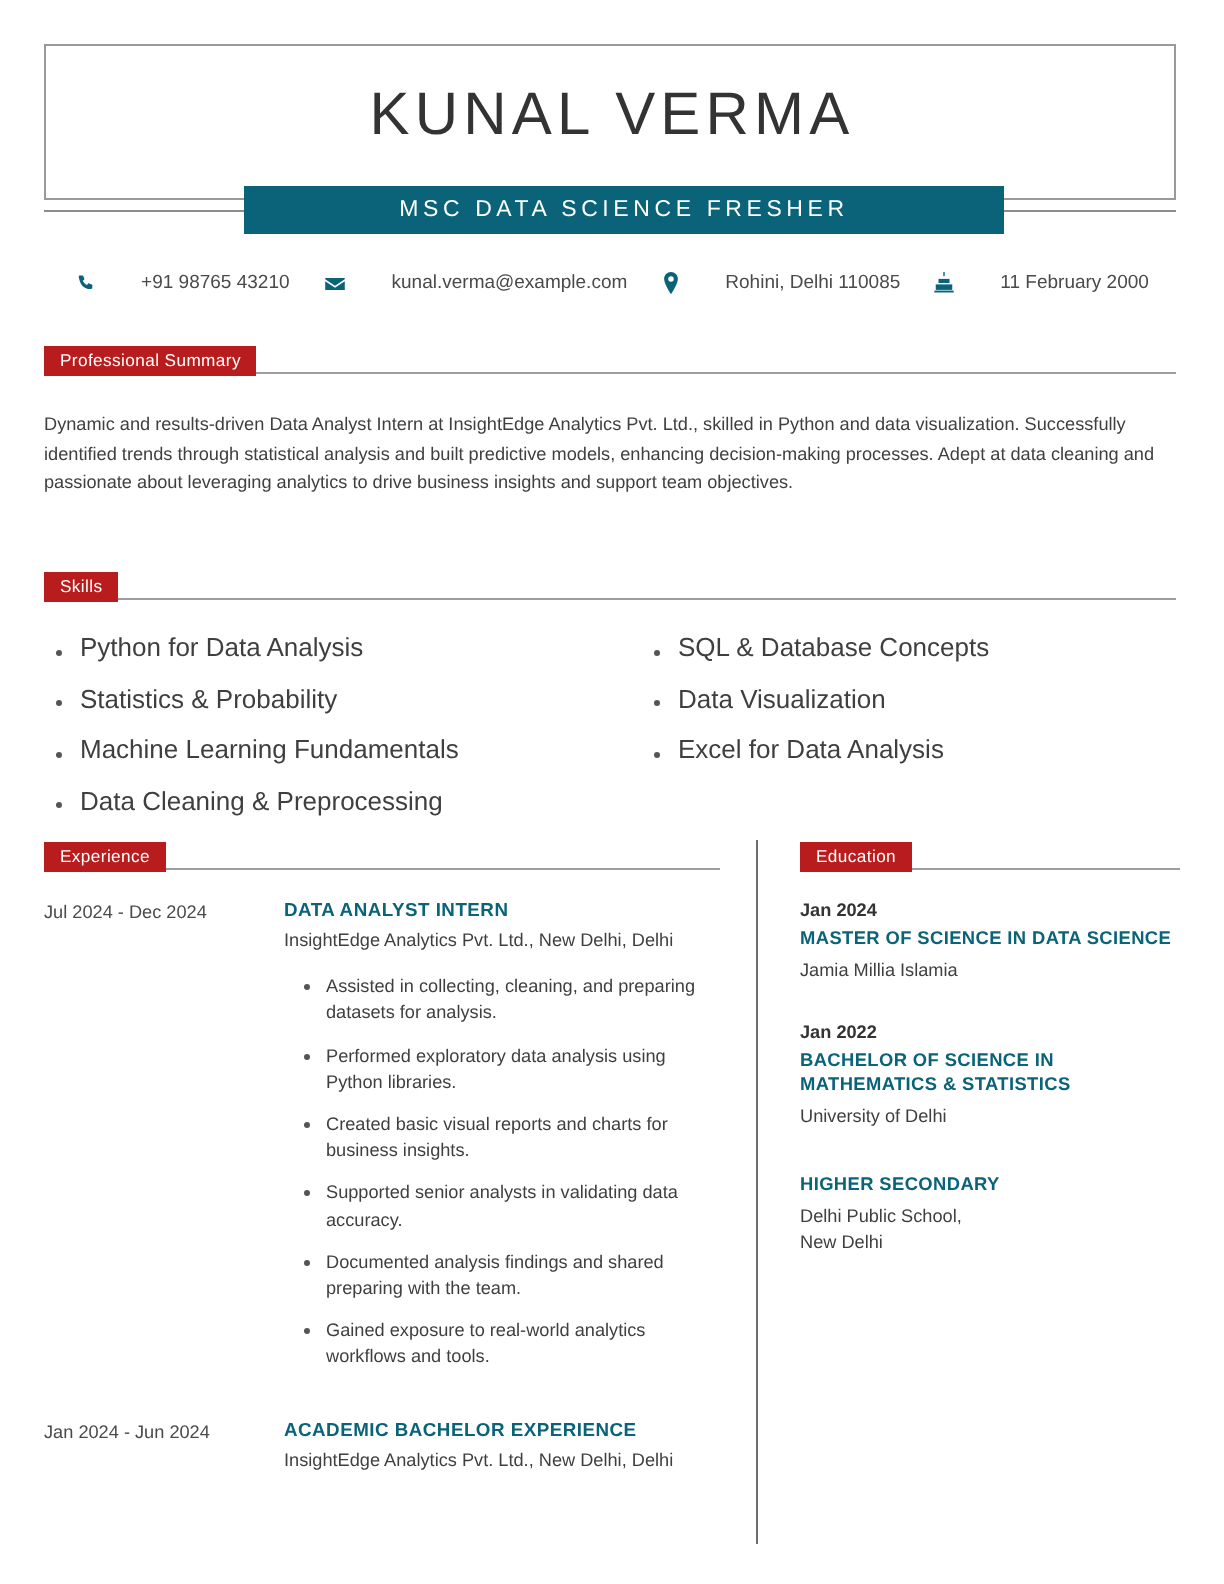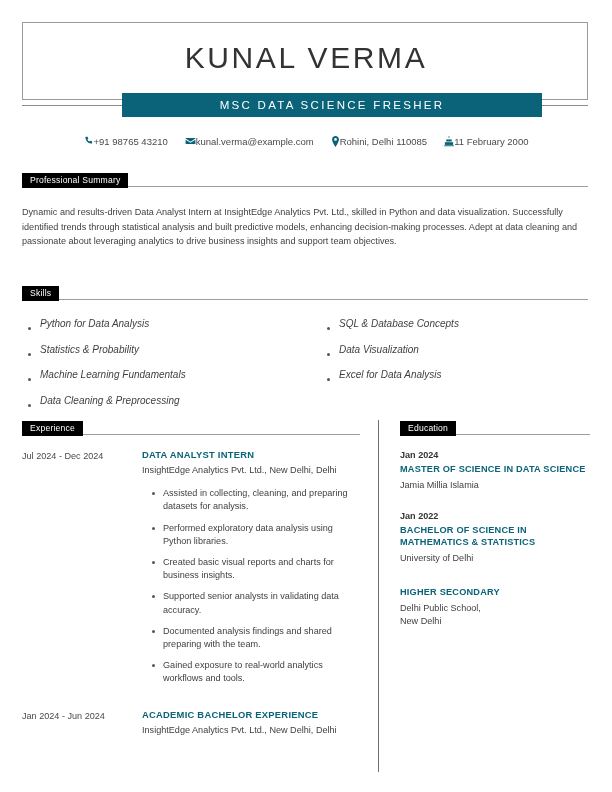--- a/index.html
+++ b/index.html
@@ -45,21 +45,21 @@
     left: 22px;
     top: 105px;
     width: 566px;
     height: 1px;
     background: #8c8c8c;
   }
   .subtitle-bar {
     position: absolute;
     left: 122px;
     top: 93px;
-    width: 420px;
+    width: 380px;
     height: 24px;
     background: #0a6379;
     color: #ffffff;
     font-size: 11.5px;
     letter-spacing: 2.3px;
     text-align: center;
     line-height: 24px;
     white-space: nowrap;
   }
 
@@ -71,34 +71,35 @@
     width: 568px;
     display: flex;
     align-items: center;
     justify-content: center;
     gap: 17px;
     font-size: 9.5px;
     color: #4a4a4a;
   }
   .contact-item {
     display: flex;
-    gap: 0;
+    align-items: center;
+    gap: 23px;
     white-space: nowrap;
   }
   .contact-item svg { display: block; }
 
   
   .sec-head {
     position: absolute;
     height: 15px;
     display: flex;
     align-items: center;
   }
   .sec-tag {
-    background: #000000;
+    background: #b91c1c;
     color: #ffffff;
     font-size: 8.6px;
     padding: 0 8px;
     height: 15px;
     line-height: 15px;
     letter-spacing: 0.2px;
     white-space: nowrap;
     box-sizing: border-box;
   }
   .sec-rule {
@@ -129,26 +130,25 @@
     width: 566px;
     display: flex;
   }
   .skills-col {
     width: 50%;
     box-sizing: border-box;
   }
   .skills-col.right { padding-left: 16px; }
   .skill-item {
     display: flex;
-    align-items: flex-end;
-    font-size: 10px;
+    align-items: center;
+    font-size: 13px;
     line-height: 12px;
     margin-bottom: 13.5px;
     color: #3f3f3f;
-    font-style: italic;
   }
   .dot {
     width: 3px;
     height: 3px;
     border-radius: 50%;
     background: #555555;
     margin: 4.5px 9px 0 6px;
     flex: none;
   }
 

